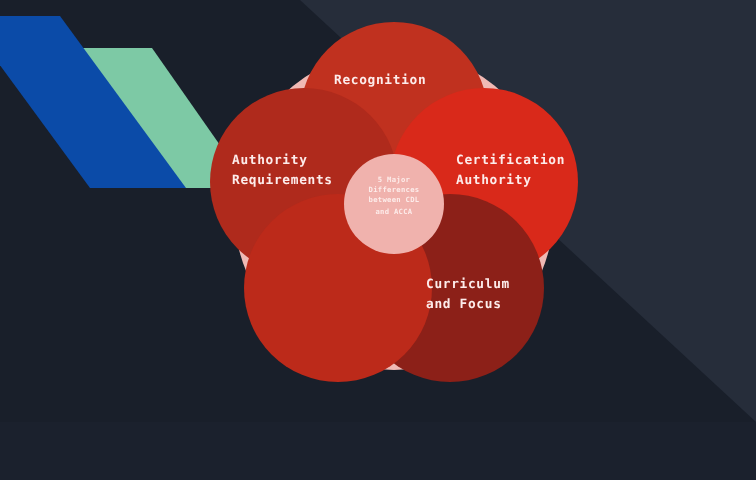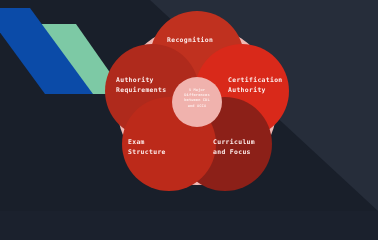--- a/index.html
+++ b/index.html
@@ -68,22 +68,20 @@
   </svg>
 
   <div class="lbl" id="lbl-recognition">Recognition</div>
 
   <div class="lbl" id="lbl-curriculum">Curriculum
 and Focus</div>
 
   <div class="lbl" id="lbl-certification">Certification
 Authority</div>
 
-  <div class="lbl" id="lbl-exam">Exam
-Structure</div>
 
   <div class="lbl" id="lbl-membership">Authority
 Requirements</div>
 
   <div class="lbl center-lbl" id="lbl-center">5 Major
 Differences
 between CDL
 and ACCA</div>
 
 </div>

